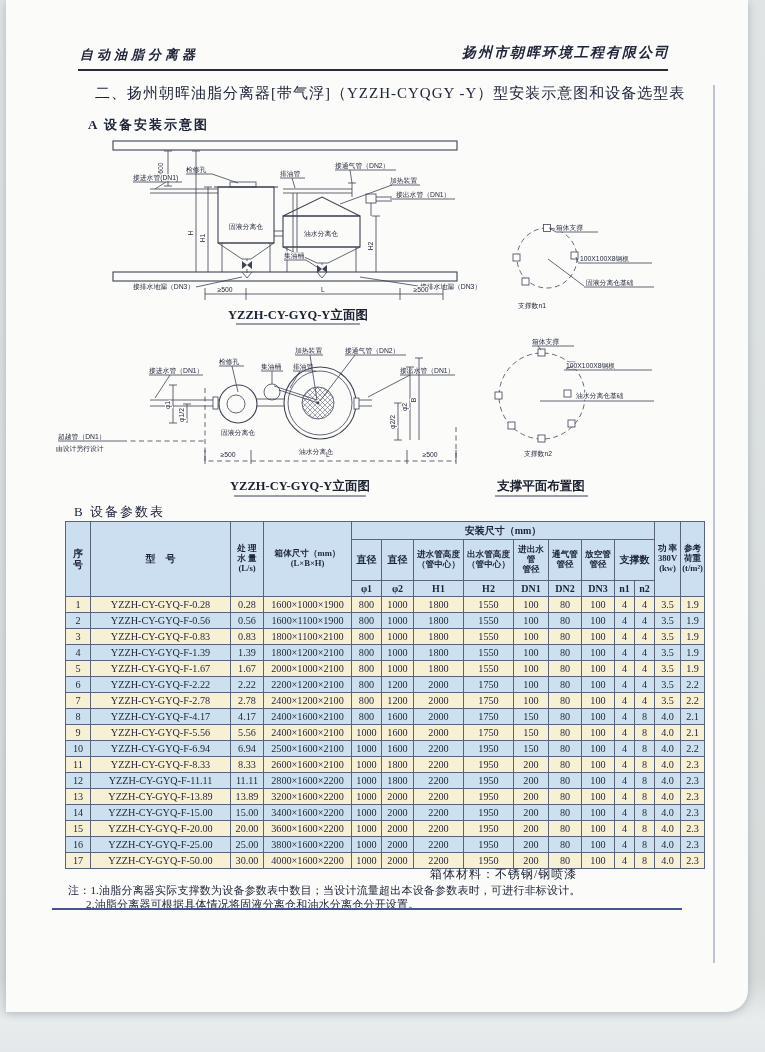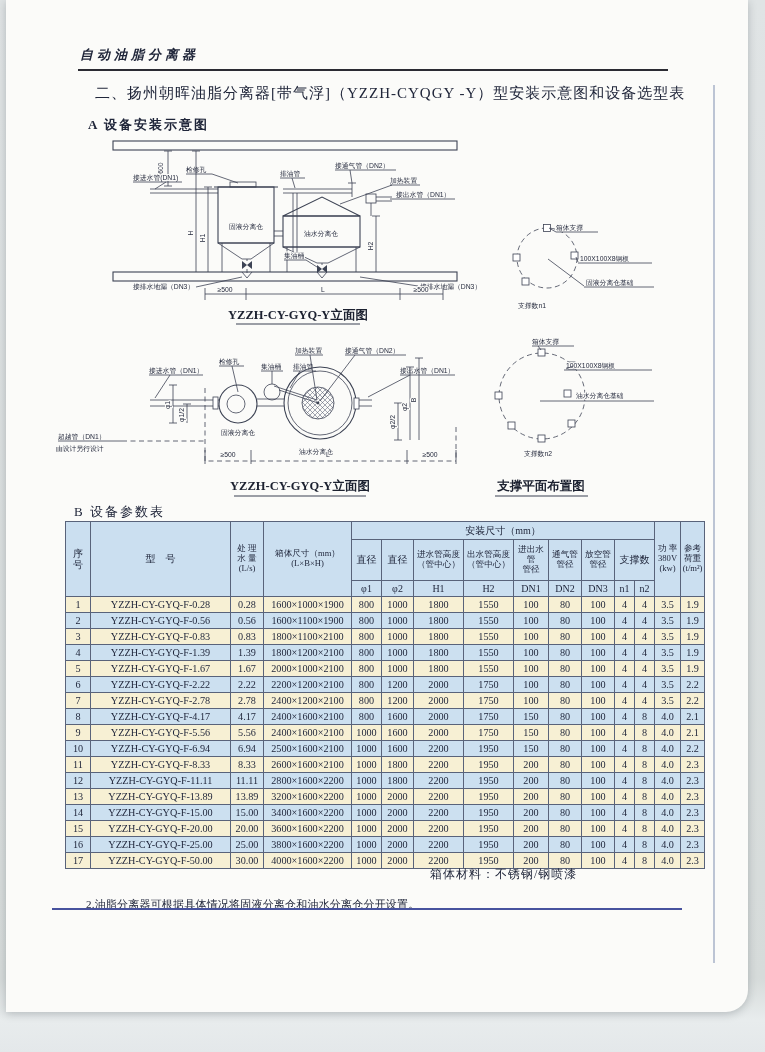--- a/index.html
+++ b/index.html
@@ -35,40 +35,41 @@
   .cap{font:bold 12.5px "Liberation Serif", serif;fill:#1c2130;
        paint-order:stroke;stroke:#fbfbf9;stroke-width:2.2px;stroke-linejoin:round;}
 
   
   .tbl-wrap{left:65px;top:521px;}
   table{border-collapse:collapse;table-layout:fixed;width:639px;
         font-family:"Liberation Serif", serif;}
   th,td{border:1px solid #59637a;padding:0;text-align:center;vertical-align:middle;
         overflow:hidden;color:#1d2338;}
   table{border:1.5px solid #39404e;}
-  thead th{background:var(--table_header_bg);font-weight:normal;font-size:10px;
+  thead th{background:var(--table_header_bg);font-weight:bold;font-size:10px;
            white-space:pre-line;line-height:1.15;text-align:center;}
   thead .small{font-size:8.6px;}
   thead tr.r1 th{height:17px;} thead tr.r2 th{height:40px;} thead tr.r3 th{height:15px;}
   tbody td{height:15px;font-size:10.2px;}
   tbody tr.row-a{background:var(--row_cream);} tbody tr.row-b{background:var(--row_blue);}
 
   .material{left:430px;top:866px;width:272px;font-size:12px;text-align:left;letter-spacing:1px;}
   .note1{left:68px;top:883px;width:630px;font-size:11px;letter-spacing:.2px;}
   .note2{left:86px;top:897px;width:610px;font-size:11px;letter-spacing:.2px;}
   .foot-rule{left:52px;top:908px;width:630px;height:2px;background:var(--footer_rule);}
 </style>
 </head>
 <body>
 
 <div class="page">
   <div class="paper abs" style="left:6px;top:0;"></div>
   <div class="abs scan-line"></div>
 
   <div class="abs hdr-left">自动油脂分离器</div>
+  <div class="abs hdr-right">扬州市朝晖环境工程有限公司</div>
   <div class="abs hdr-rule"></div>
 
   <div class="abs doc-title">二、扬州朝晖油脂分离器[带气浮]（YZZH-CYQGY -Y）型安装示意图和设备选型表</div>
   <div class="abs sec-a">A 设备安装示意图</div>
 
   <svg class="abs diagram" width="670" height="372" viewBox="50 135 670 372">
     <defs>
       <pattern id="hatch" width="6" height="6" patternUnits="userSpaceOnUse" patternTransform="rotate(45)">
         <line x1="0" y1="0" x2="0" y2="6" stroke="#596074" stroke-width="1"></line>
       </pattern>
@@ -659,15 +660,16 @@
             <td>4</td>
             <td>8</td>
             <td>4.0</td>
             <td>2.3</td>
           </tr>
         </tbody>
     </table>
   </div>
 
   <div class="abs material">箱体材料：不锈钢/钢喷漆</div>
+  <div class="abs note1"><span>注：</span><span>1.油脂分离器实际支撑数为设备参数表中数目；当设计流量超出本设备参数表时，可进行非标设计。</span></div>
   <div class="abs note2">2.油脂分离器可根据具体情况将固液分离仓和油水分离仓分开设置。</div>
   <div class="abs foot-rule"></div>
 </div>
 
 </body></html>

